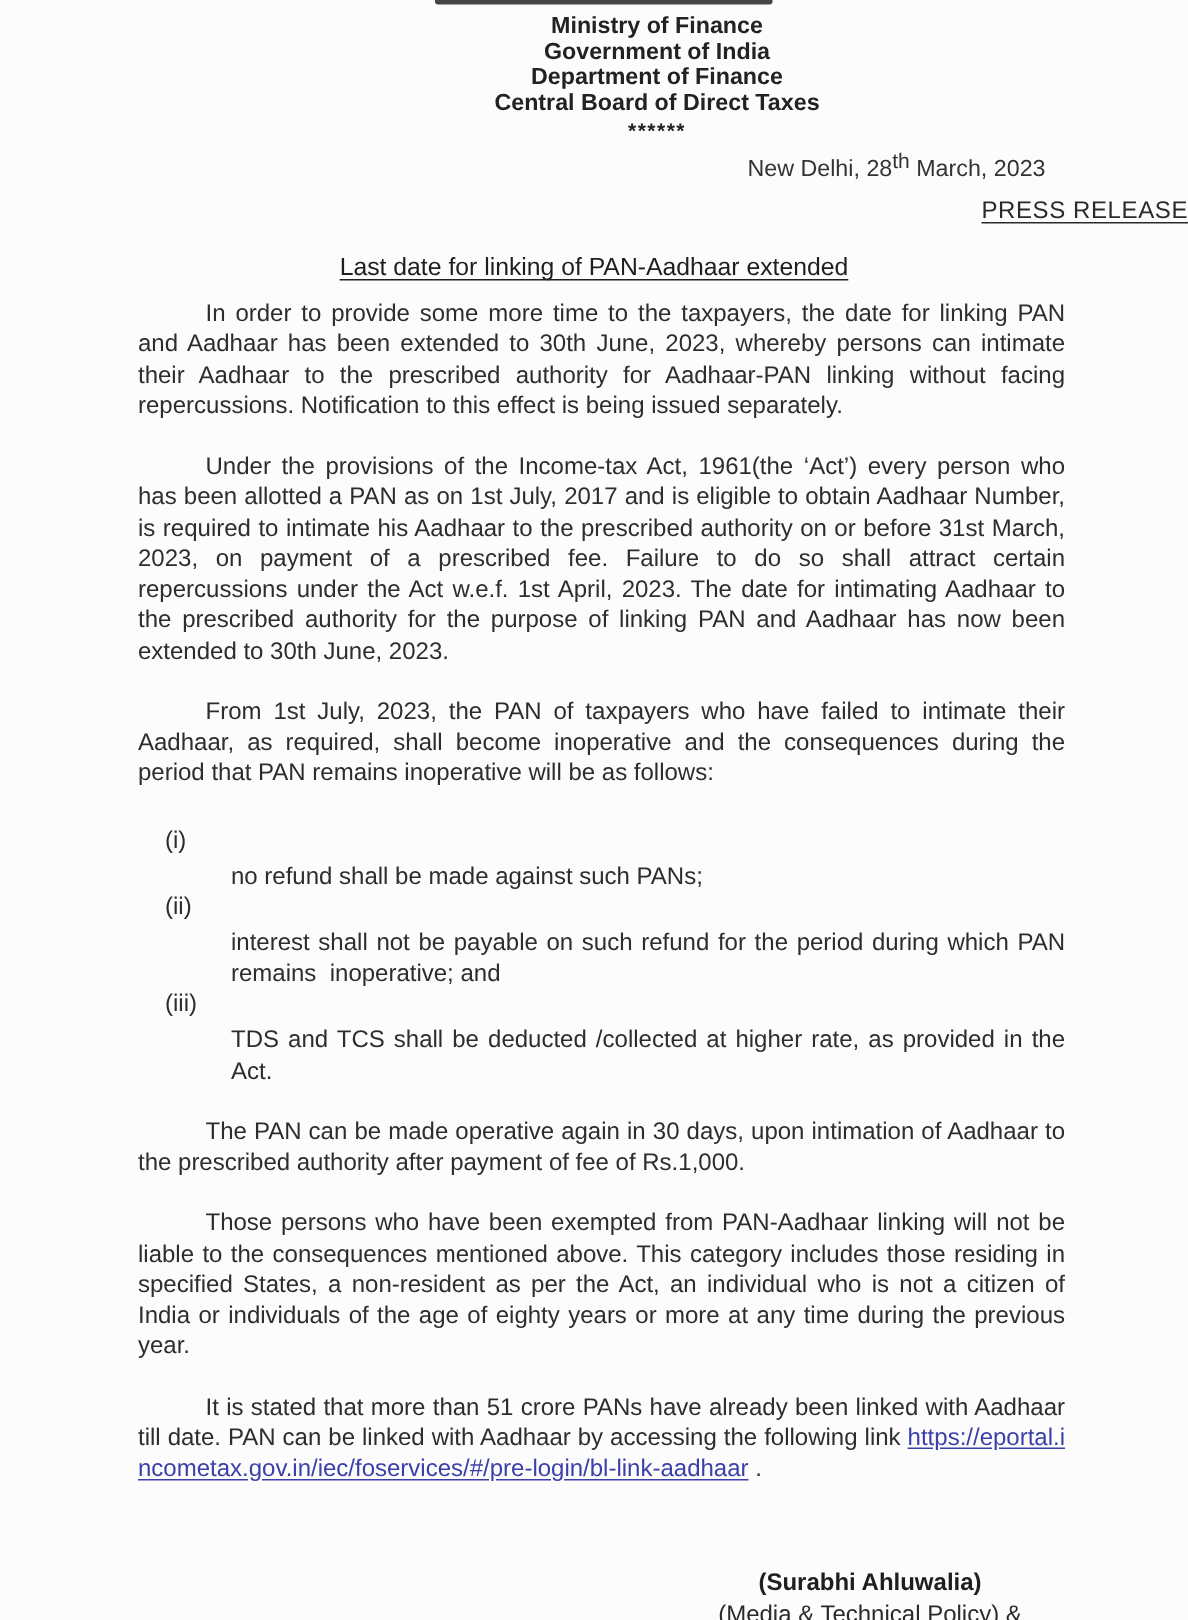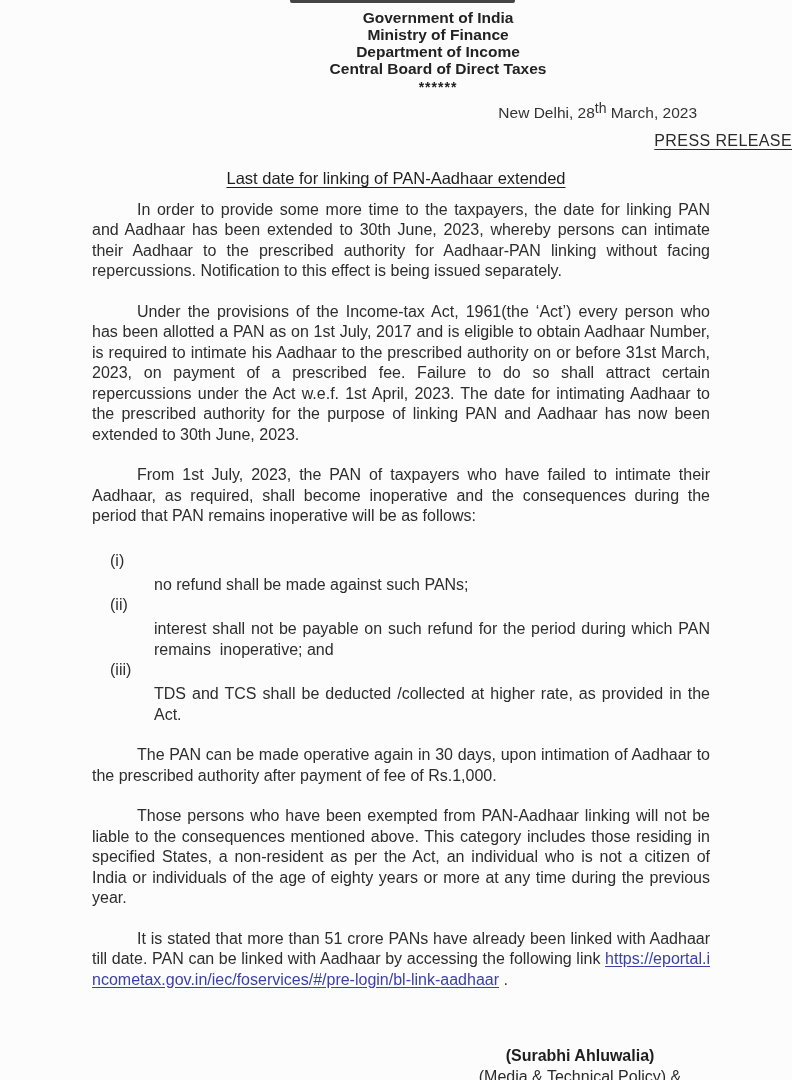--- a/index.html
+++ b/index.html
@@ -107,23 +107,23 @@
   .sig-name { font-weight: bold; color: #1e1e1e; }
 </style>
 </head>
 <body>
 
 <div class="page">
 
   <div class="top-bar"></div>
 
   <div class="letterhead">
+    <div>Ministry of Finance</div>
     <div>Government of India</div>
-    <div>Ministry of Finance</div>
-    <div>Department of Income</div>
+    <div>Department of Finance</div>
     <div>Central Board of Direct Taxes</div>
     <div class="separator">******</div>
   </div>
 
   <div class="dateline"><span>New Delhi, 28</span><sup>th</sup><span> March, 2023</span></div>
 
   <div class="press-release">PRESS RELEASE</div>
 
   <div class="doc-title">Last date for linking of PAN-Aadhaar extended</div>
 

